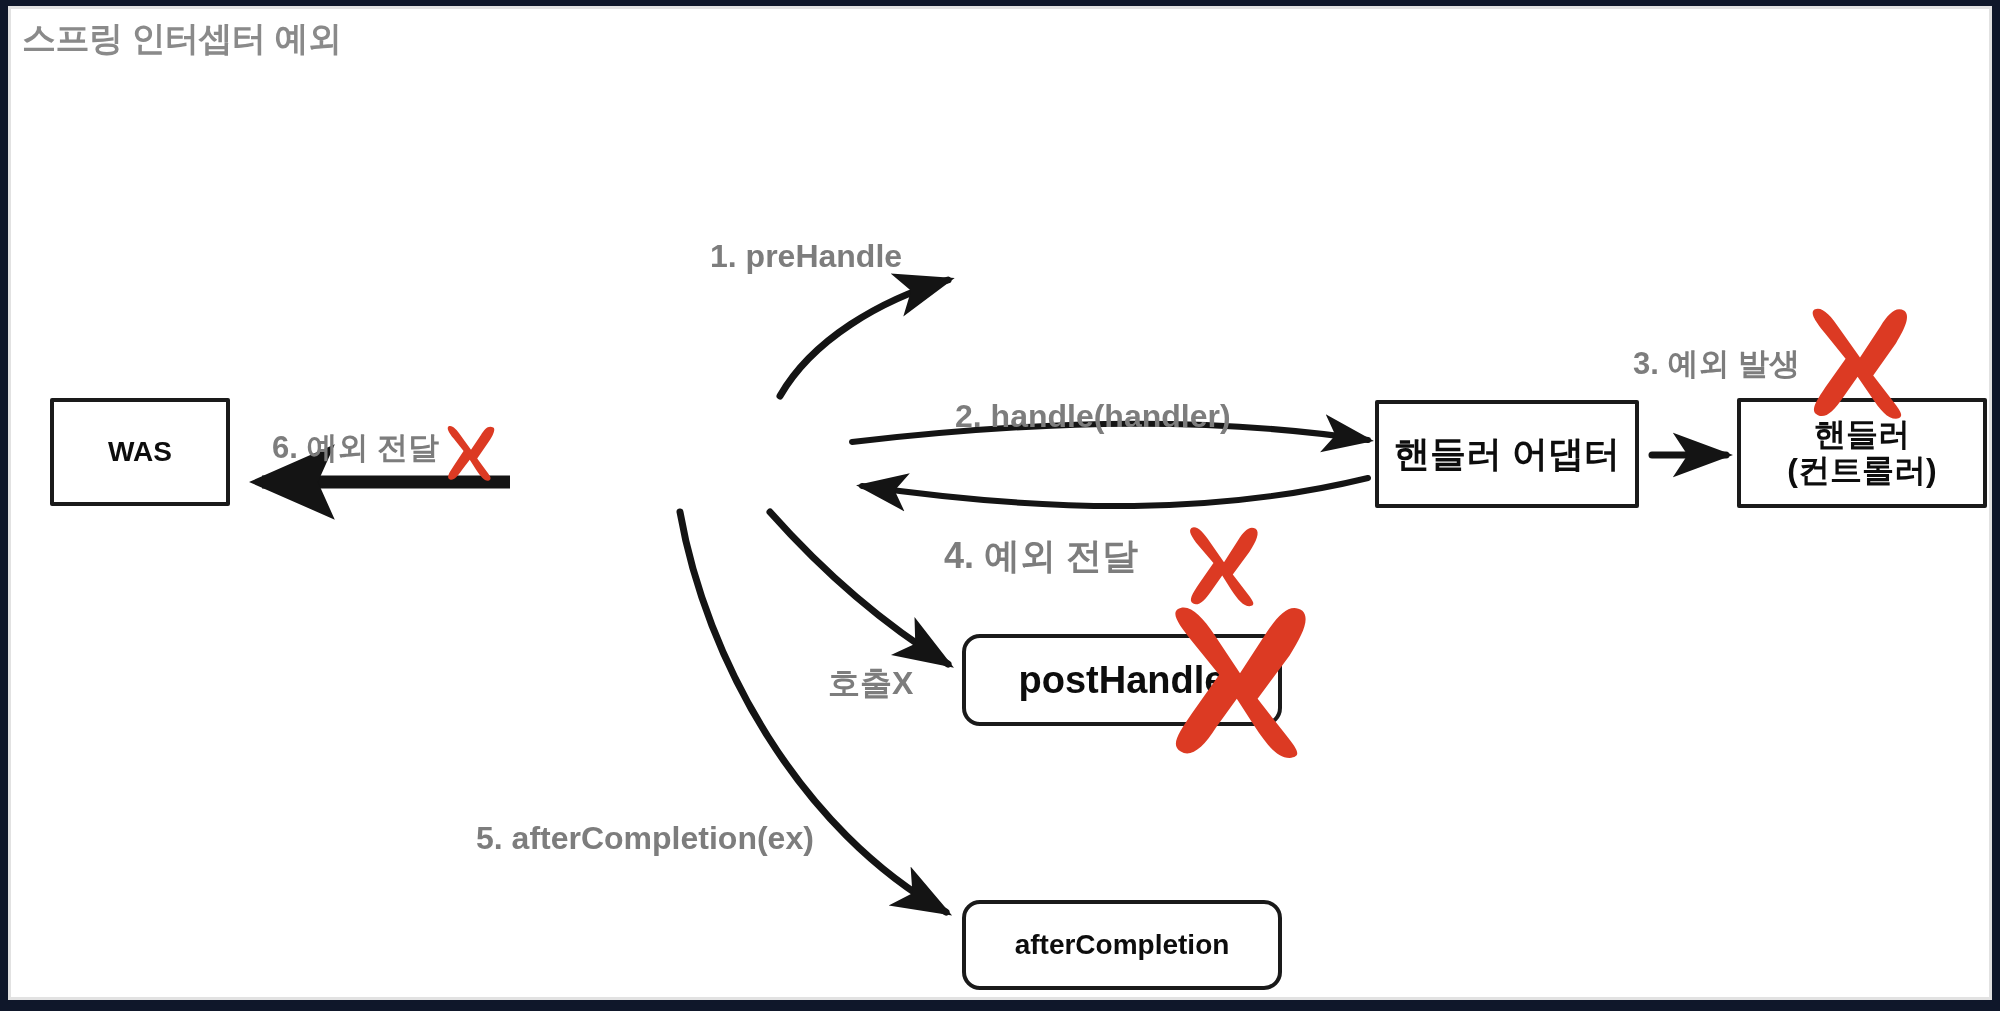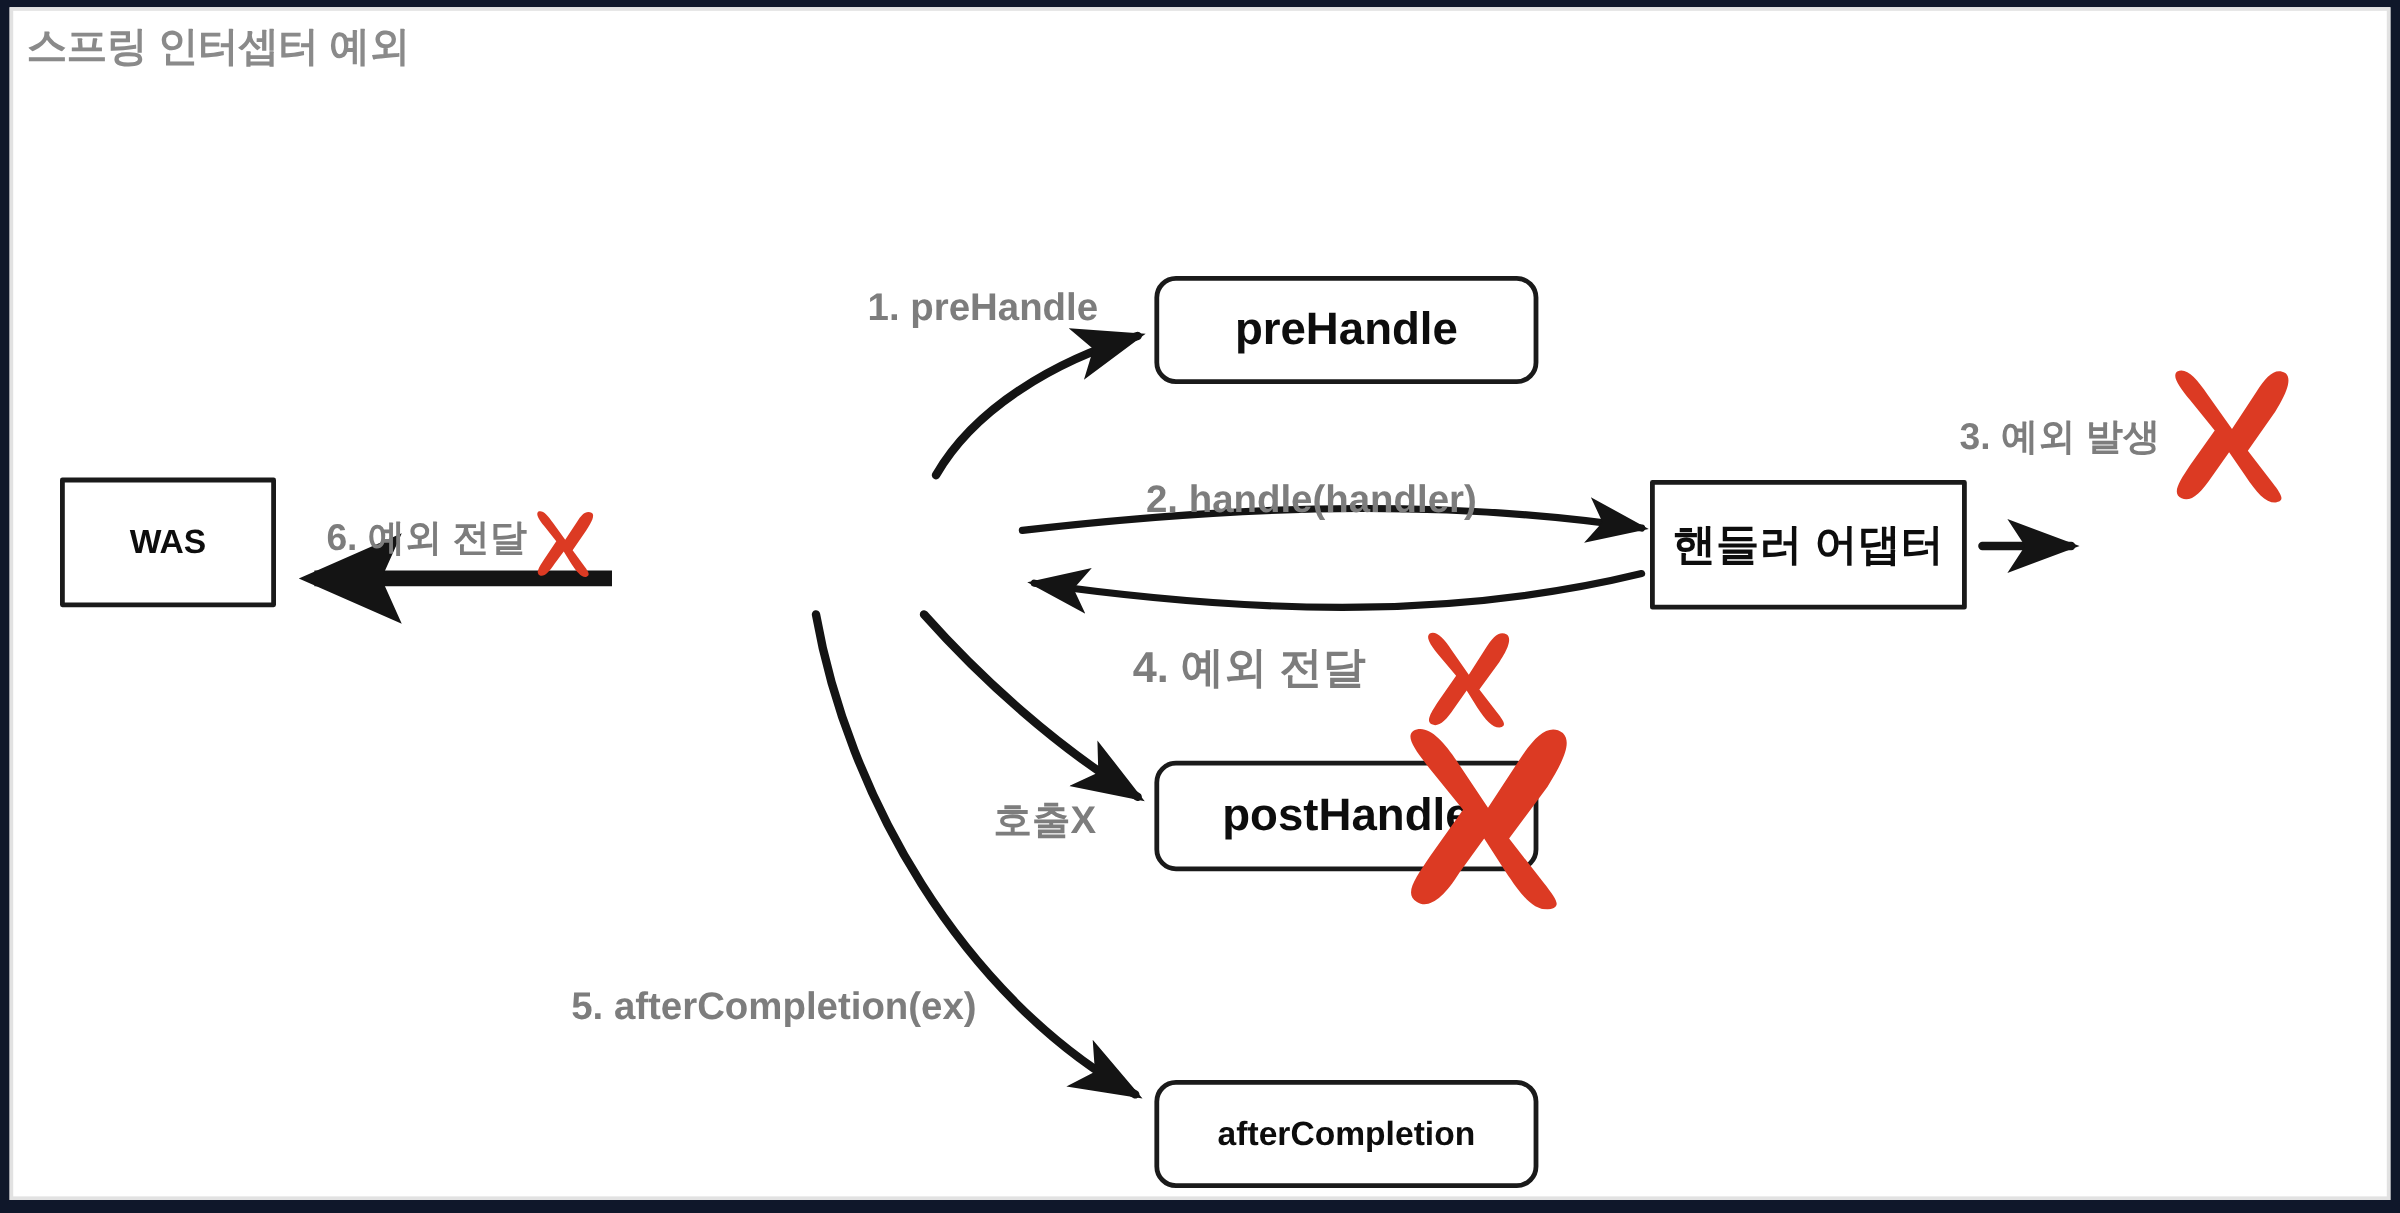--- a/index.html
+++ b/index.html
@@ -64,21 +64,21 @@
   #node-handler  { left:1737px;top:398px; width:250px; height:110px; font-size:32px; }
 
   
   .lbl{
     position:absolute;
     color:#7d7d7d;
     font-weight:700;
     white-space:nowrap;
     line-height:1;
   }
-  #lbl-1{ left:710px;  top:240px; font-size:32px;margin-left:13px; }
+  #lbl-1{ left:710px;  top:240px; font-size:32px; }
   #lbl-2{ left:955px;  top:400px; font-size:32px; }
   #lbl-3{ left:1633px; top:348px; font-size:31px; }
   #lbl-4{ left:944px; top:538px; font-size:36px; }
   #lbl-5{ left:476px;  top:822px; font-size:32px; }
   #lbl-6{ left:272px;  top:432px; font-size:31px; }
   #lbl-call-x{ left:828px; top:667px; font-size:32px; }
 
   
   .xmark{ position:absolute; pointer-events:none; }
   #x-6  { left:440px;  top:420px; width:62px;  height:62px; }
@@ -117,36 +117,39 @@
     <path d="M 770,512 C 818,566 880,622 948,664" fill="none" stroke="#141414" stroke-width="7" stroke-linecap="round" marker-end="url(#ah)"></path>
 
     <path d="M 680,512 C 706,660 800,830 946,912" fill="none" stroke="#141414" stroke-width="7" stroke-linecap="round" marker-end="url(#ah)"></path>
   </svg>
 
   <div class="node sq" id="node-was">
     <span>WAS</span>
   </div>
 
 
-  <div class="node round" id="node-prehandle">
-    <span>preHandle</span>
-  </div>
 
   <div class="node round" id="node-posthandle">
     <span>postHandle</span>
   </div>
 
   <div class="node round" id="node-aftercompletion">
     <span>afterCompletion</span>
   </div>
 
   <div class="node sq" id="node-adapter">
     <span>핸들러 어댑터</span>
   </div>
 
+  <div class="node sq" id="node-handler">
+    <span>
+      <span>핸들러</span><br>
+      <span>(컨트롤러)</span>
+    </span>
+  </div>
 
   <div class="lbl" id="lbl-1">1. preHandle</div>
   <div class="lbl" id="lbl-2">2. handle(handler)</div>
   <div class="lbl" id="lbl-3">3. 예외 발생</div>
   <div class="lbl" id="lbl-4">4. 예외 전달</div>
   <div class="lbl" id="lbl-5">5. afterCompletion(ex)</div>
   <div class="lbl" id="lbl-6">6. 예외 전달</div>
   <div class="lbl" id="lbl-call-x">호출X</div>
 
   <svg class="xmark" id="x-6" viewBox="0 0 100 100">

